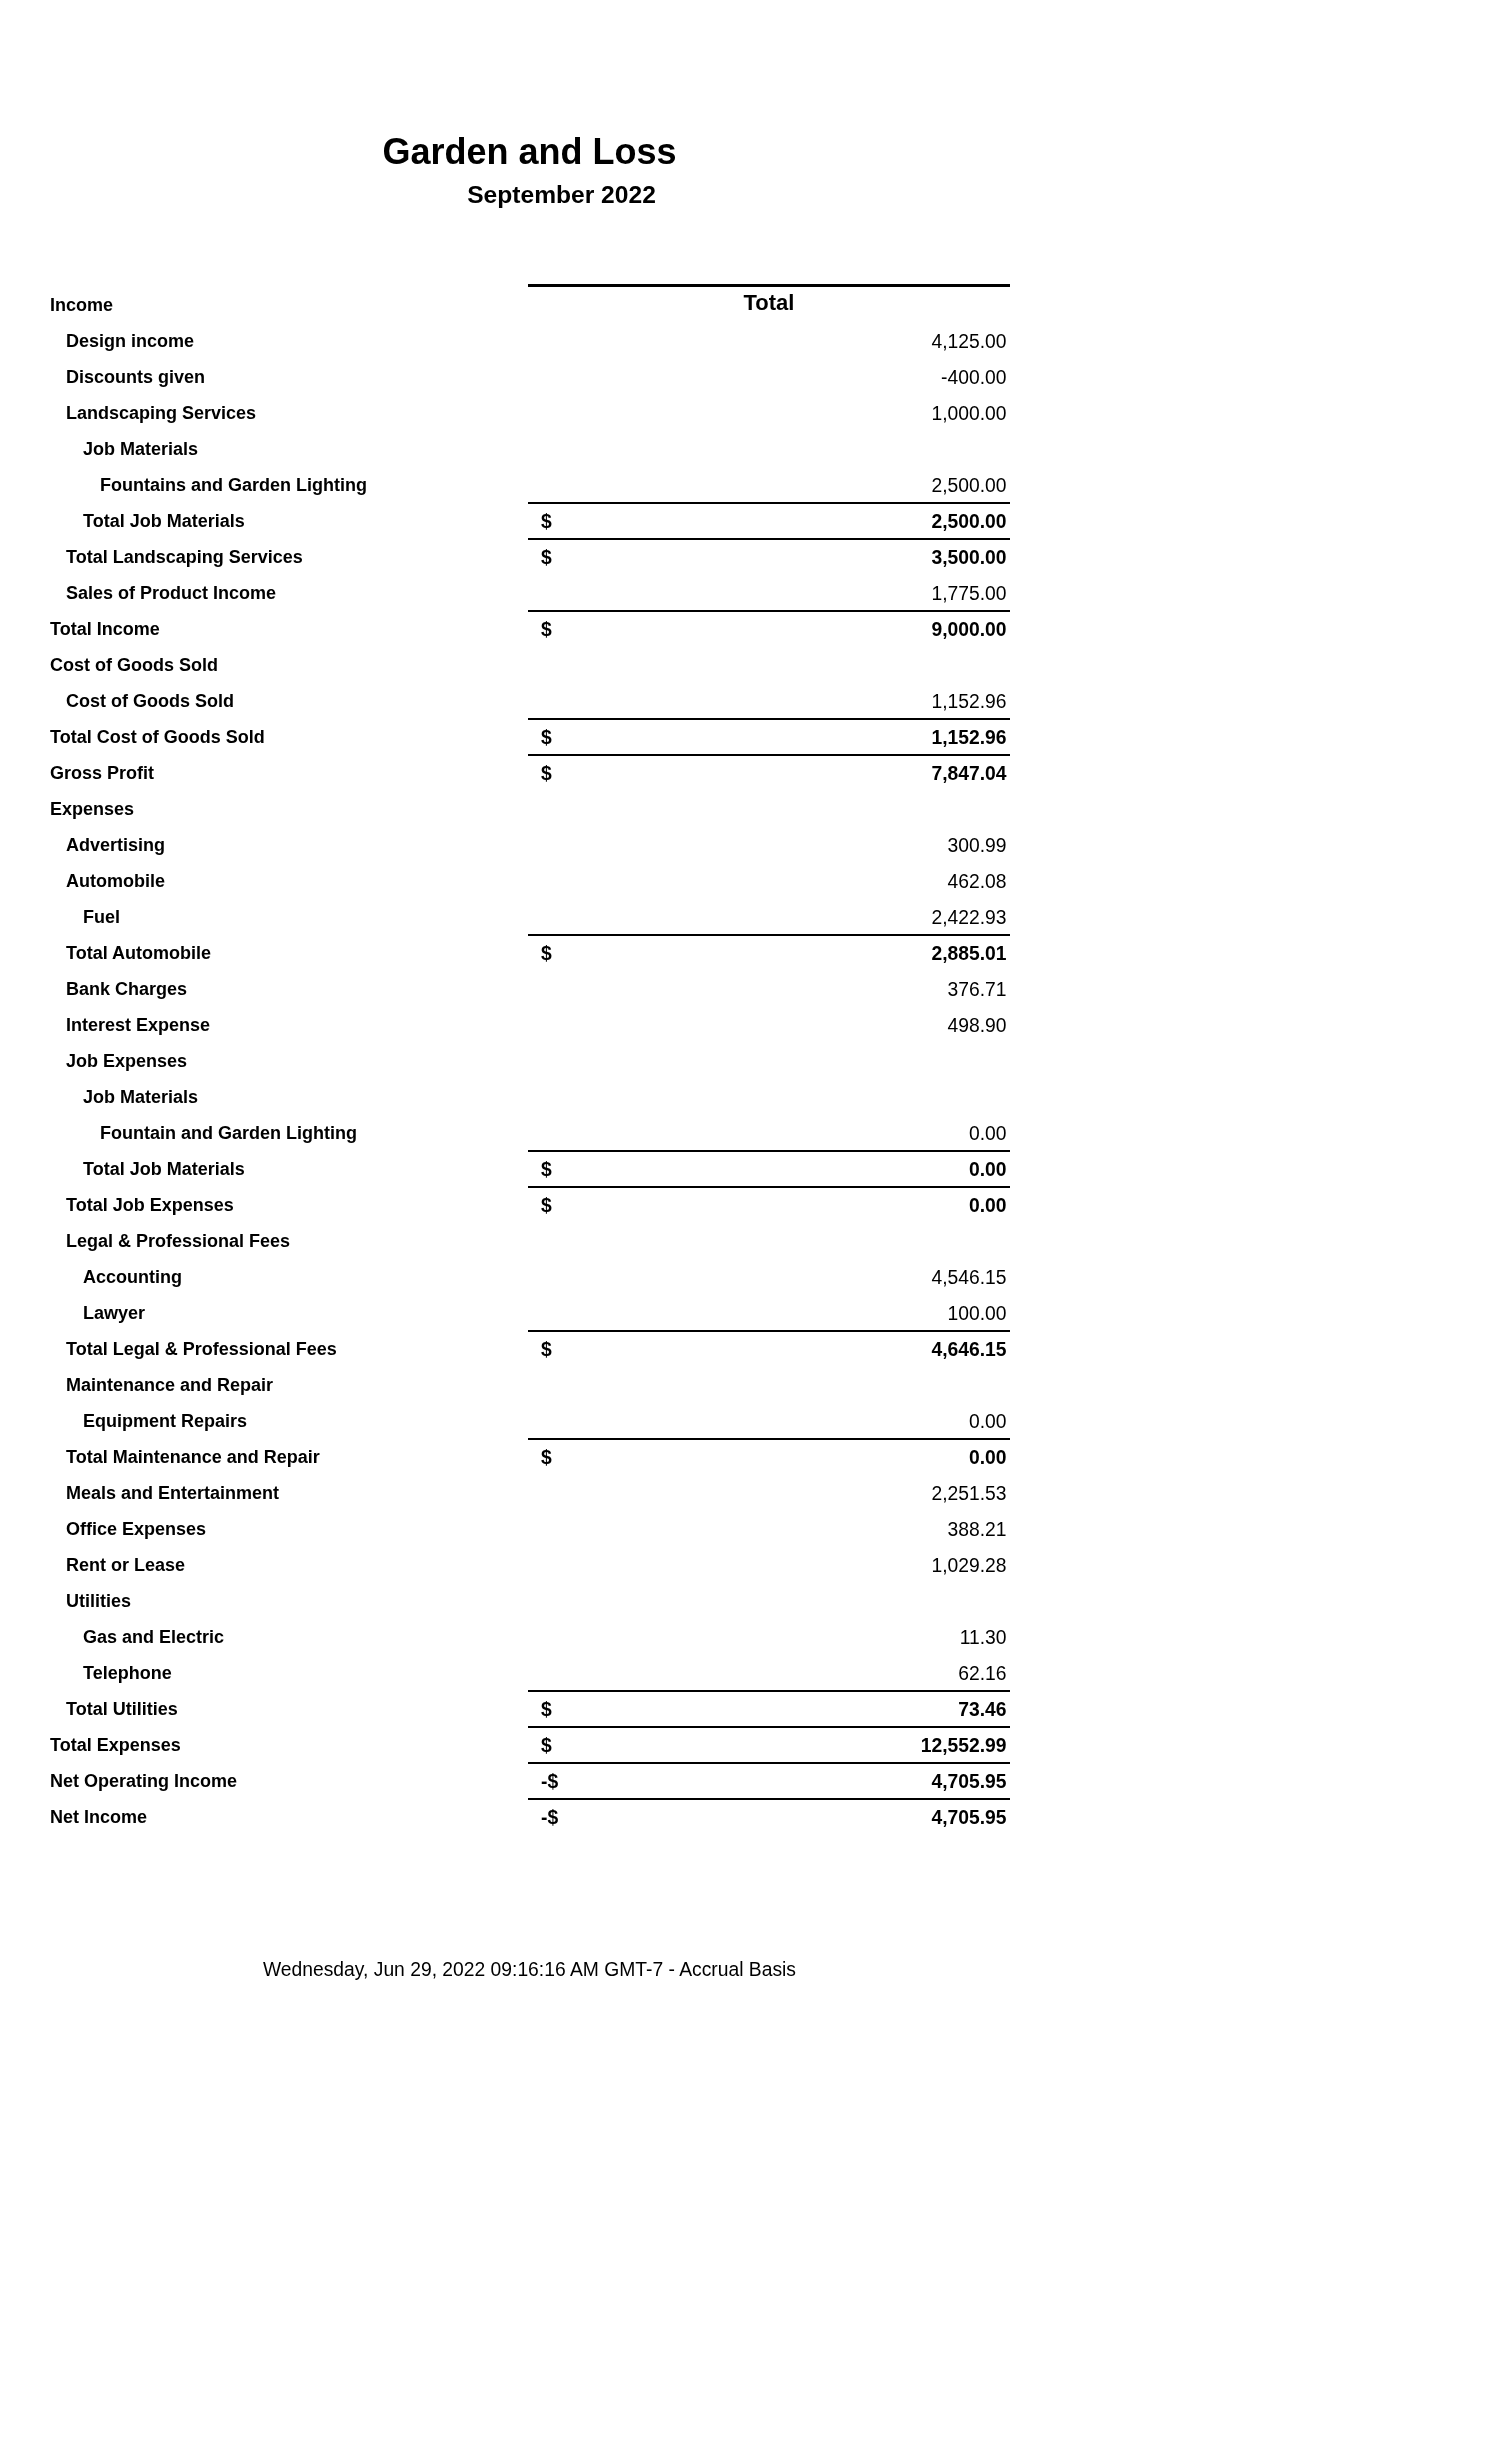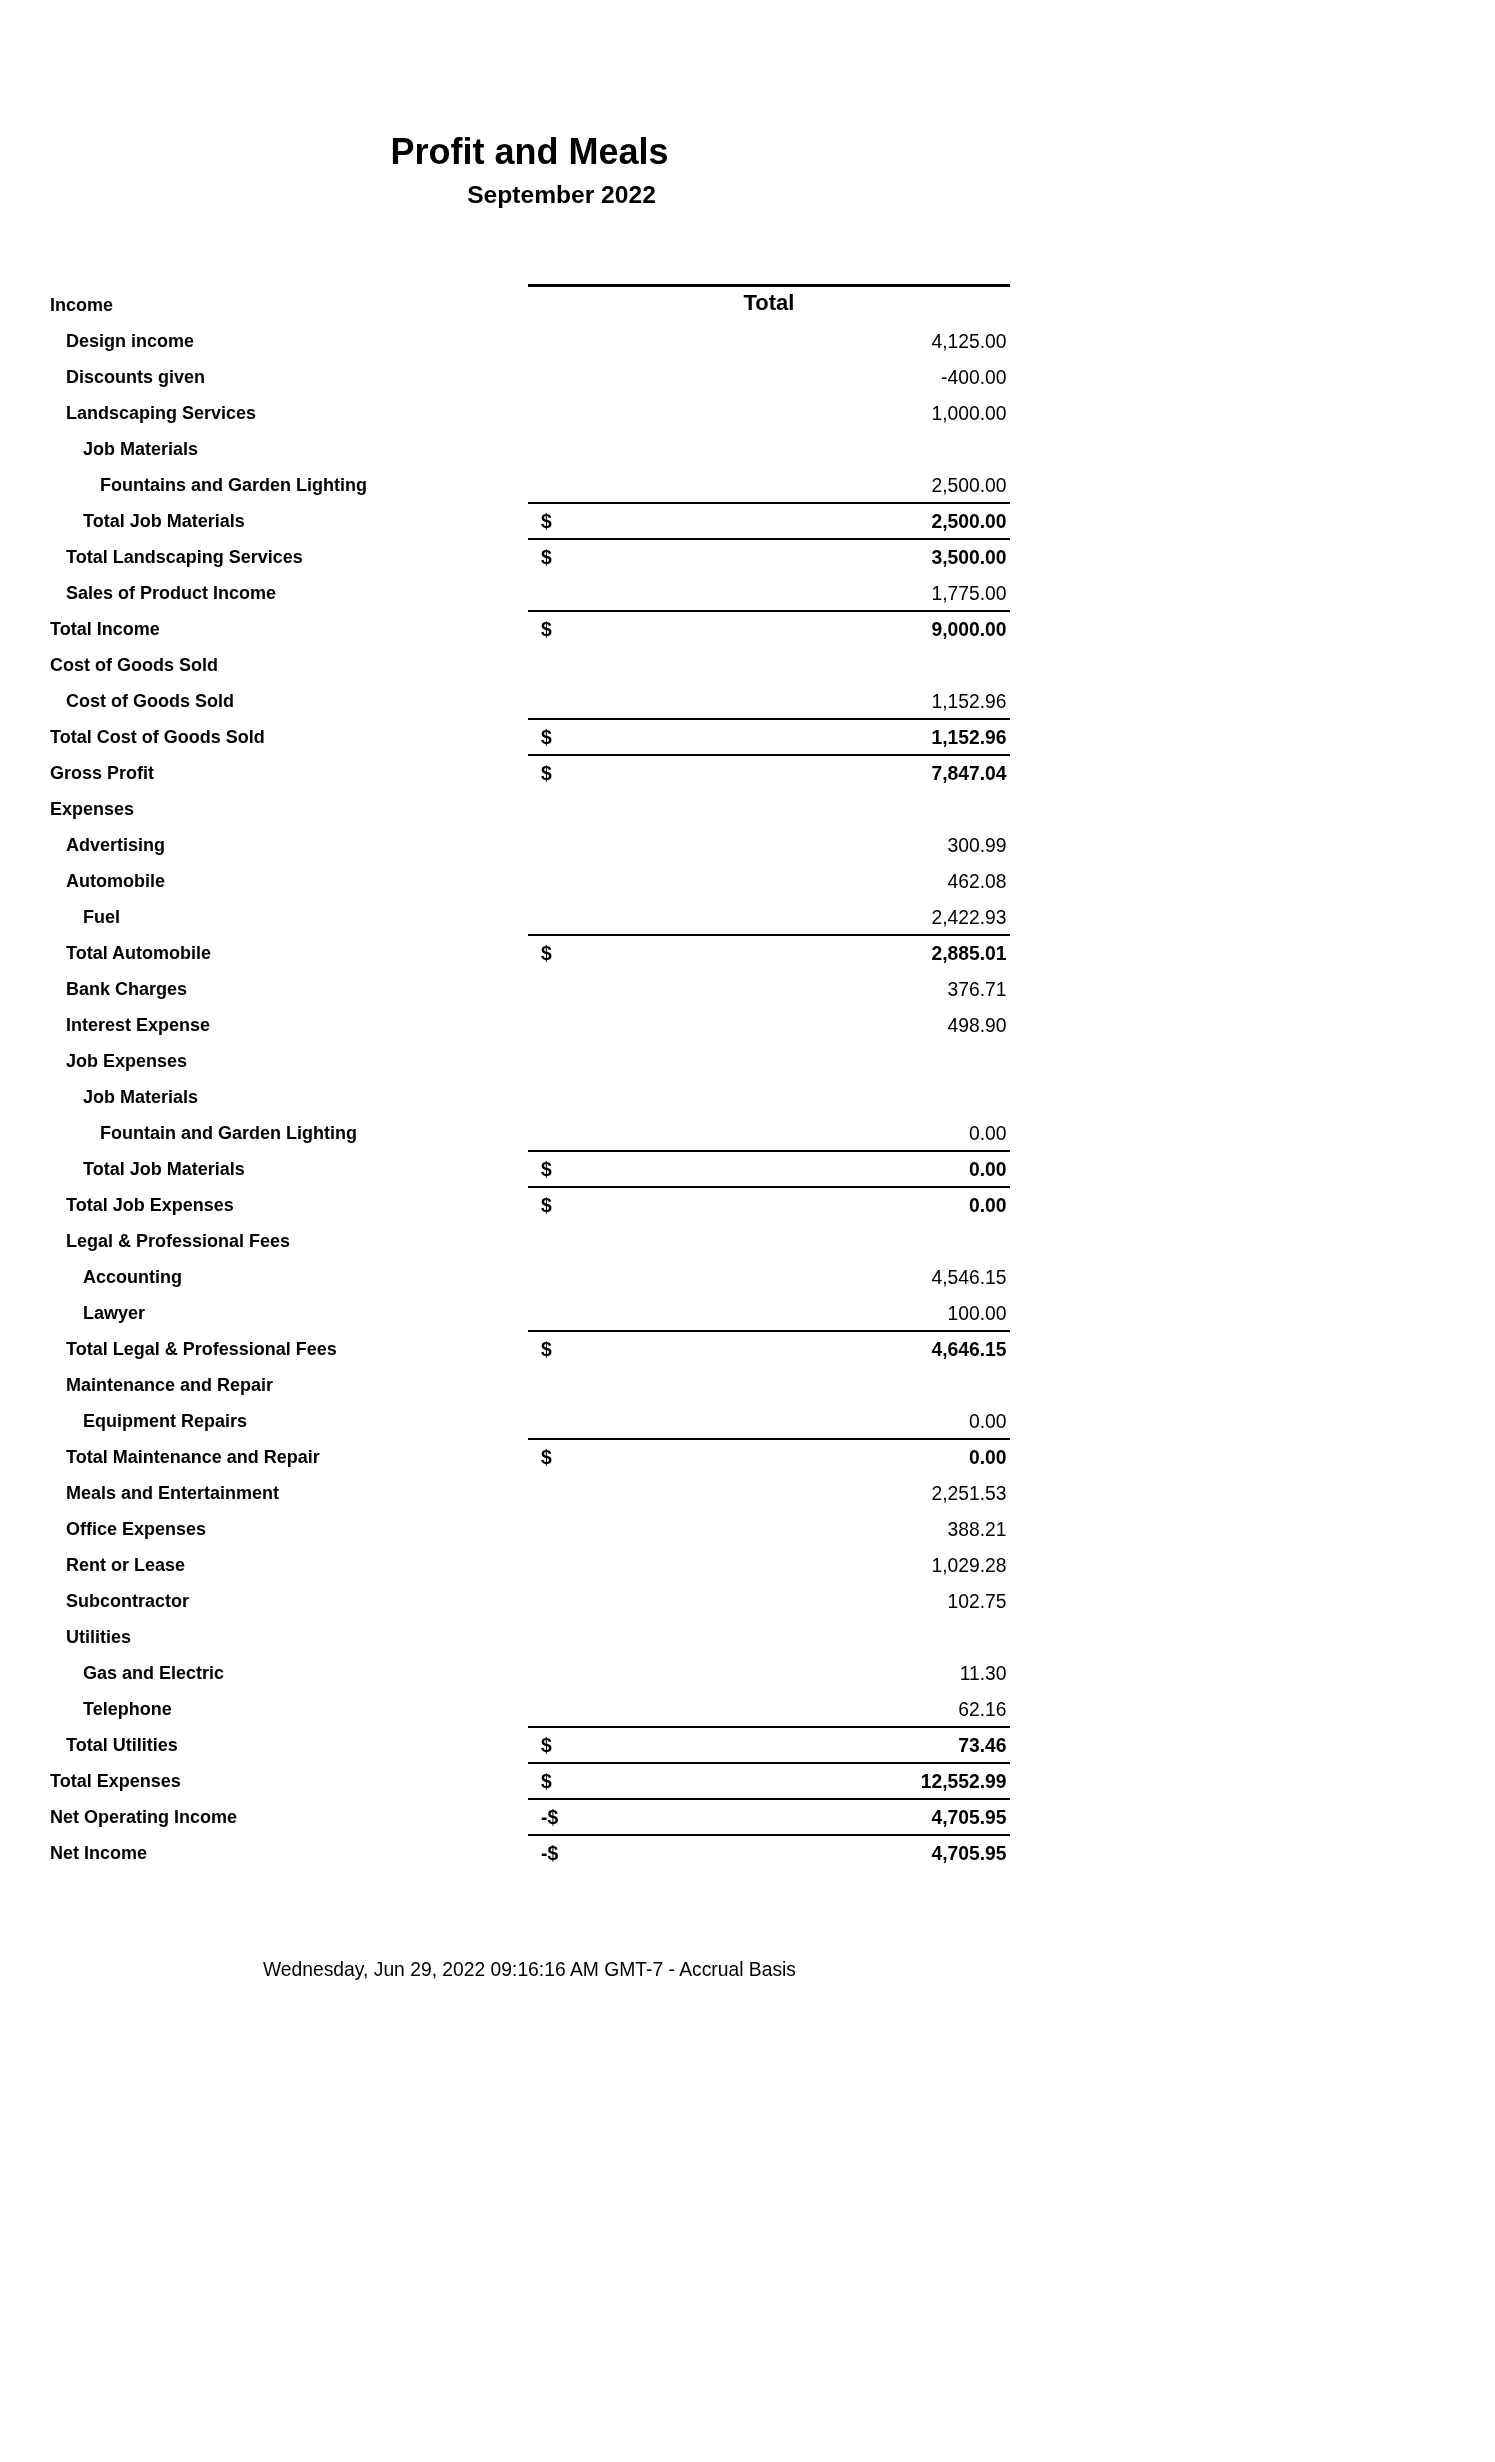--- a/index.html
+++ b/index.html
@@ -14,21 +14,21 @@
     .row .cur { position: absolute; left: 541px; top: 10.6px; font-size: 19.3px; font-weight: bold; line-height: 1; }
     .row .amt { position: absolute; right: 13.5px; top: 10.6px; font-size: 19.3px; line-height: 1; white-space: nowrap; }
     .row.total .amt { font-weight: bold; }
     .row.ruled::before { content: ""; position: absolute; left: 528px; width: 482px; top: 0.6px; height: 2.9px; background: #000; }
     .l0 { left: 50px; } .l1 { left: 66px; } .l2 { left: 83px; } .l3 { left: 100px; }
     .footer { position: absolute; left: 0; width: 1059px; top: 1960px; text-align: center; font-size: 19.3px; line-height: 1; }
   </style>
 </head>
 <body>
 
-<div class="title">Profit and Meals</div>
+<div class="title">Garden and Loss</div>
 <div class="subtitle">September 2022</div>
 <div class="col-header">Total</div>
 <div class="header-rule"></div>
 
 <div class="report" id="report-body">
     <div class="row">
       <span class="label l0">Income</span>
     </div>
     <div class="row">
       <span class="label l1">Design income</span>
@@ -167,24 +167,20 @@
     </div>
     <div class="row">
       <span class="label l1">Office Expenses</span>
       <span class="amt">388.21</span>
     </div>
     <div class="row">
       <span class="label l1">Rent or Lease</span>
       <span class="amt">1,029.28</span>
     </div>
     <div class="row">
-      <span class="label l1">Subcontractor</span>
-      <span class="amt">102.75</span>
-    </div>
-    <div class="row">
       <span class="label l1">Utilities</span>
     </div>
     <div class="row">
       <span class="label l2">Gas and Electric</span>
       <span class="amt">11.30</span>
     </div>
     <div class="row">
       <span class="label l2">Telephone</span>
       <span class="amt">62.16</span>
     </div>

